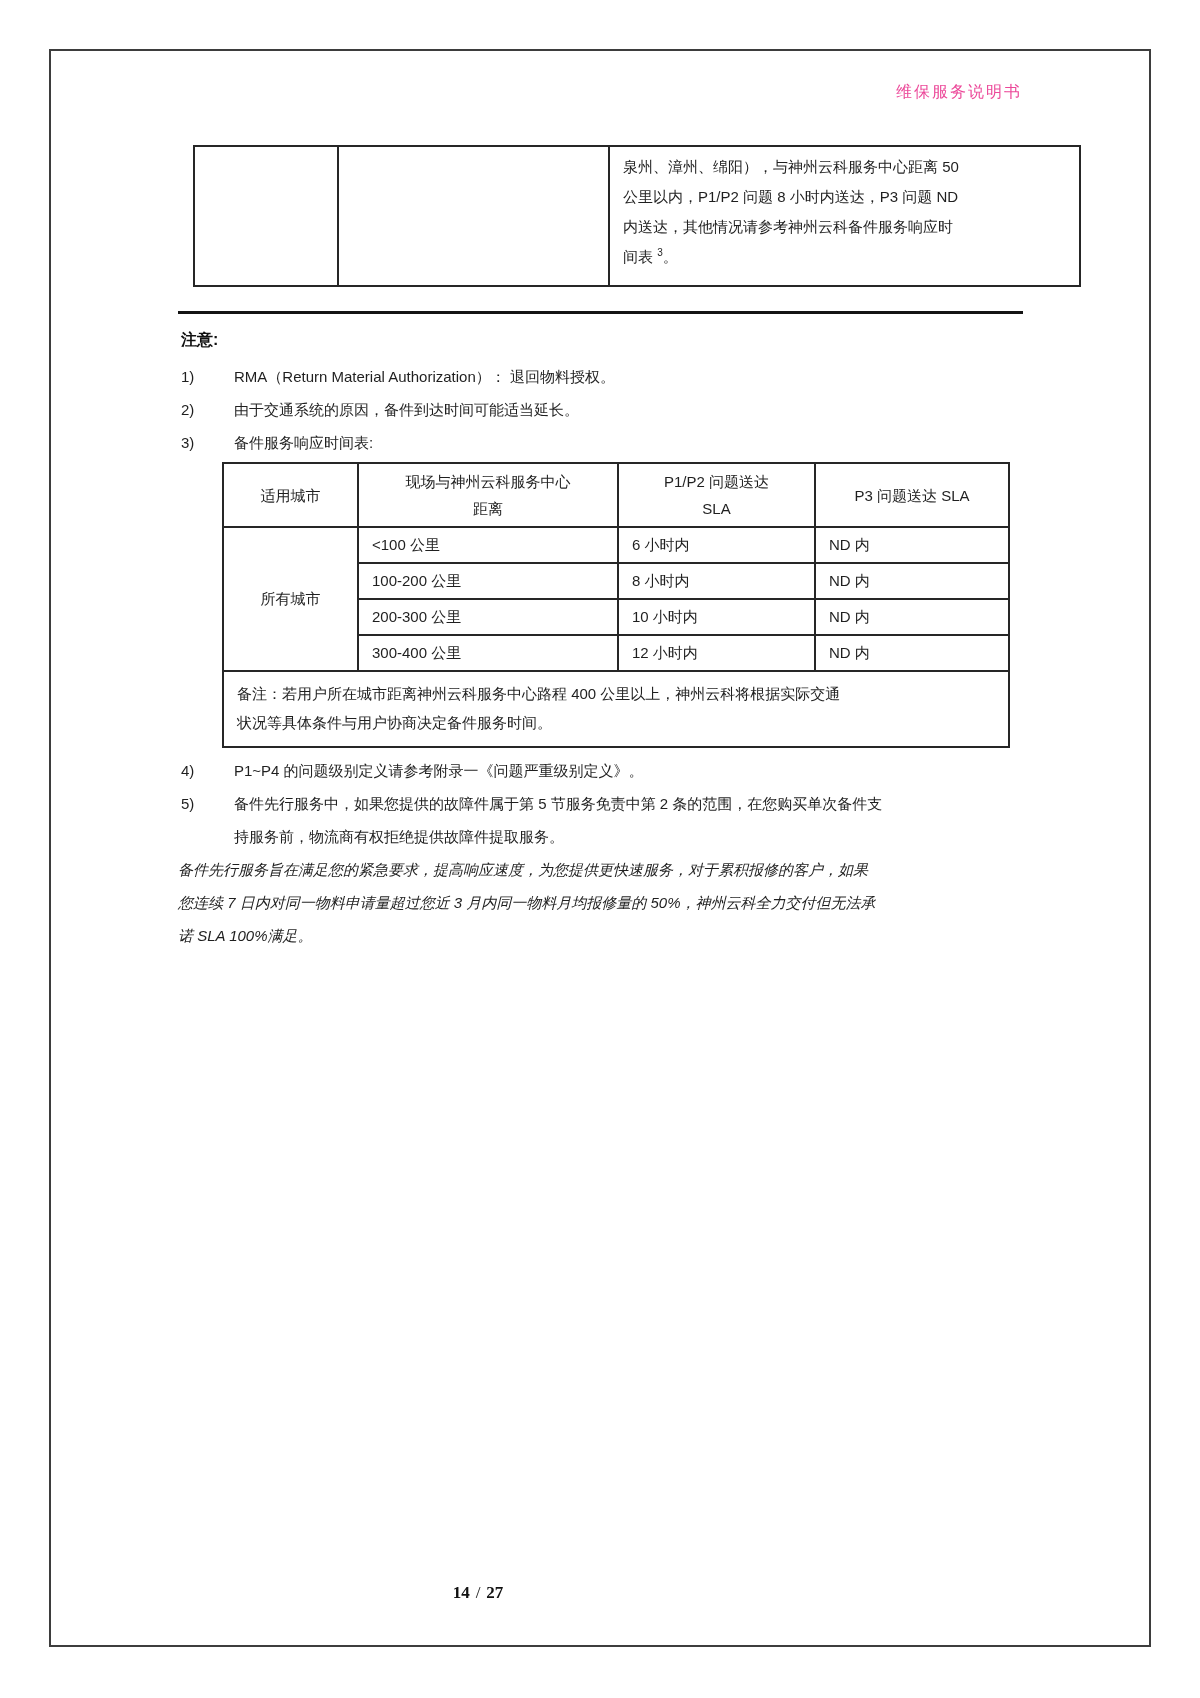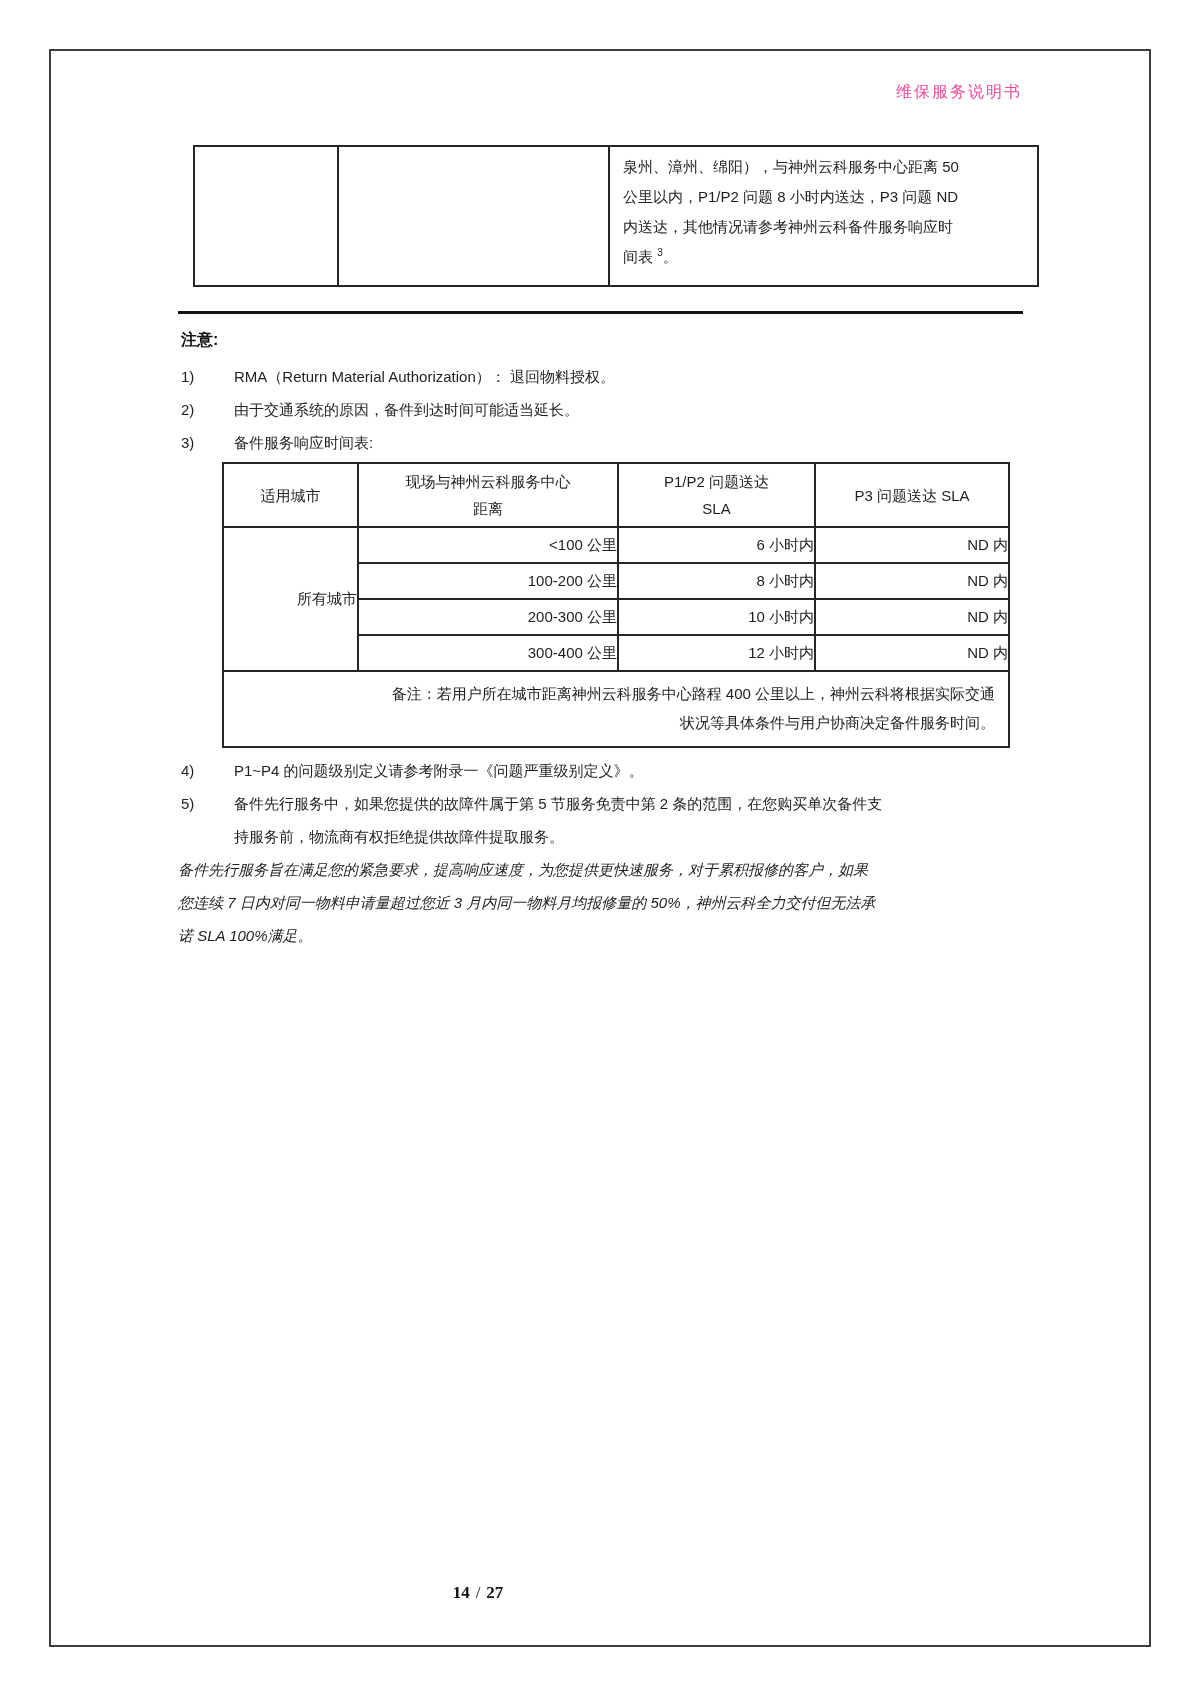--- a/index.html
+++ b/index.html
@@ -23,21 +23,21 @@
   }
   
   .t1 {
     position: absolute; left: 193px; top: 145px;
     border-collapse: collapse; table-layout: fixed;
     width: 844px; height: 142px;
   }
   .t1 td { border: 2px solid #262626; vertical-align: top; }
   .t1 .c1 { width: 144px; }
   .t1 .c2 { width: 271px; }
-  .t1 .c3 { width: 429px; padding: 5px 13px 0 13px; }
+  .t1 .c3 { width: 471px; padding: 5px 13px 0 13px; }
   .tline { font-size: 15px; line-height: 30px; white-space: nowrap; }
   sup { font-size: 10px; vertical-align: super; line-height: 0; }
 
   .section-rule {
     position: absolute; left: 178px; top: 311px;
     width: 845px; height: 3px; background: #141414;
   }
   .notice-label {
     position: absolute; left: 181px; top: 330px;
     font-size: 16px; font-weight: bold; color: #111;
@@ -51,22 +51,22 @@
     position: absolute; left: 222px; top: 462px;
     border-collapse: collapse; table-layout: fixed;
     width: 767px; font-size: 15px;
   }
   .t2 th, .t2 td { border: 2px solid #262626; font-weight: normal; }
   .t2 th { height: 64px; text-align: center; vertical-align: middle; line-height: 27px; }
   .t2 .w1 { width: 135px; }
   .t2 .w2 { width: 260px; }
   .t2 .w3 { width: 197px; }
   .t2 .w4 { width: 194px; }
-  .t2 td { height: 36px; padding: 0 0 0 13px; text-align: right; vertical-align: middle; white-space: nowrap; }
-  .t2 td.city { text-align: right; padding: 0; font-family: Liberation Mono, monospace; }
+  .t2 td { height: 36px; padding: 0 0 0 13px; text-align: left; vertical-align: middle; white-space: nowrap; }
+  .t2 td.city { text-align: center; padding: 0; font-family: Liberation Mono, monospace; }
   .t2 td.note-cell { padding: 7px 13px 9px 13px; height: auto; white-space: normal; }
   .t2 .note-line { line-height: 29px; white-space: nowrap; font-size: 15px; }
 
   .para-line { position: absolute; left: 178px; font-size: 15px; white-space: nowrap; font-style: italic; }
 
   .footer {
     position: absolute; left: 0; top: 1583px; width: 956px;
     text-align: center;
     font-family: "Liberation Serif", "DejaVu Serif", serif;
     font-size: 17px; color: #111;

